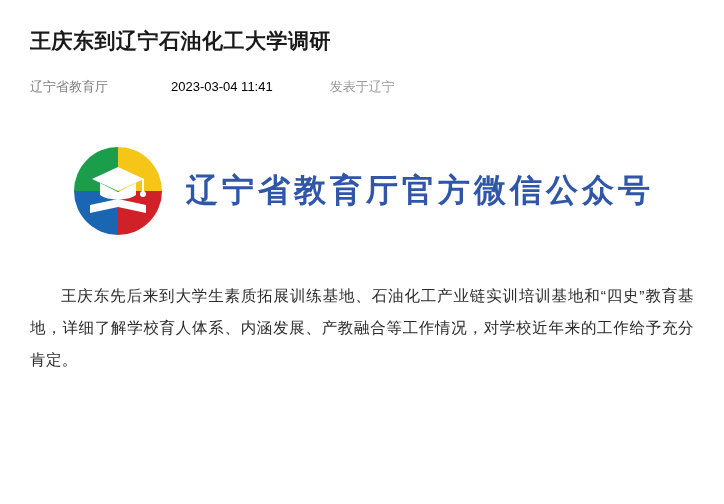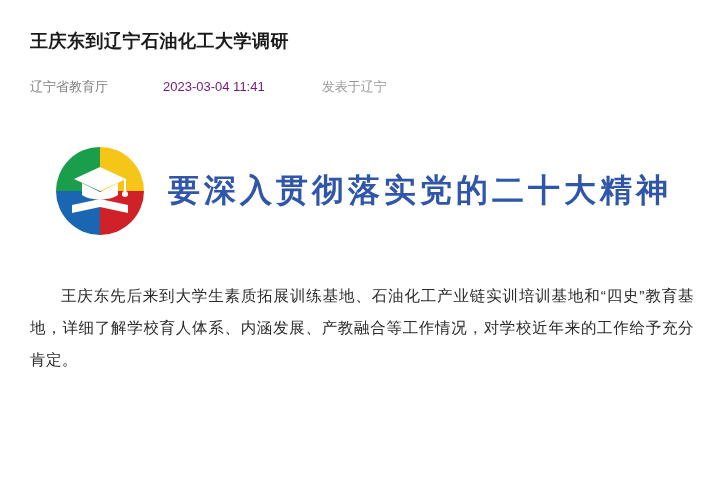--- a/index.html
+++ b/index.html
@@ -15,43 +15,44 @@
     overflow: hidden;
   }
   .page {
     width: 724px;
     height: 504px;
     box-sizing: border-box;
     padding: 18px 30px 0 30px;
     position: relative;
   }
   .article-title {
-    font-size: 18px;
+    font-size: 21px;
     font-weight: bold;
     color: #1a1a1a;
     line-height: 30px;
     letter-spacing: 0.5px;
     margin: 8px 0 0 0;
   }
   .meta-row {
     margin-top: 22px;
     display: flex;
     align-items: center;
     font-size: 13px;
     color: #8a8a8a;
     line-height: 18px;
     gap: 39px;
   }
   .meta-source {
     color: #7f7f7f;
     margin-right: 16px;
   }
   .meta-date {
-    color: #701a75;
+    color: #000000;
     margin-right: 18px;
+    margin-left: 8px;
   }
   .meta-location {
     color: #9a9a9a;
   }
   .banner {
     margin-top: 36px;
     height: 118px;
     display: flex;
     align-items: center;
     justify-content: center;
@@ -116,21 +117,21 @@
 
           <path d="M20 62 L48 56 L76 62 L76 70 L48 64 L20 70 Z" fill="#ffffff"></path>
 
           <path d="M48 24 L74 36 L48 48 L22 36 Z" fill="#ffffff"></path>
           <path d="M30 40 L30 52 C38 58 58 58 66 52 L66 40 L48 49 Z" fill="#ffffff"></path>
           <rect x="72" y="36" width="2" height="14" fill="#ffffff"></rect>
           <circle cx="73" cy="51" r="3" fill="#ffffff"></circle>
         </svg>
       </div>
 
-      <div class="banner-text">要深入贯彻落实党的二十大精神</div>
+      <div class="banner-text">辽宁省教育厅官方微信公众号</div>
     </div>
   </div>
 
   <div class="body-copy">
     <p>王庆东先后来到大学生素质拓展训练基地、石油化工产业链实训培训基地和“四史”教育基地，详细了解学校育人体系、内涵发展、产教融合等工作情况，对学校近年来的工作给予充分肯定。</p>
   </div>
 
 </div>
 
 </body></html>

